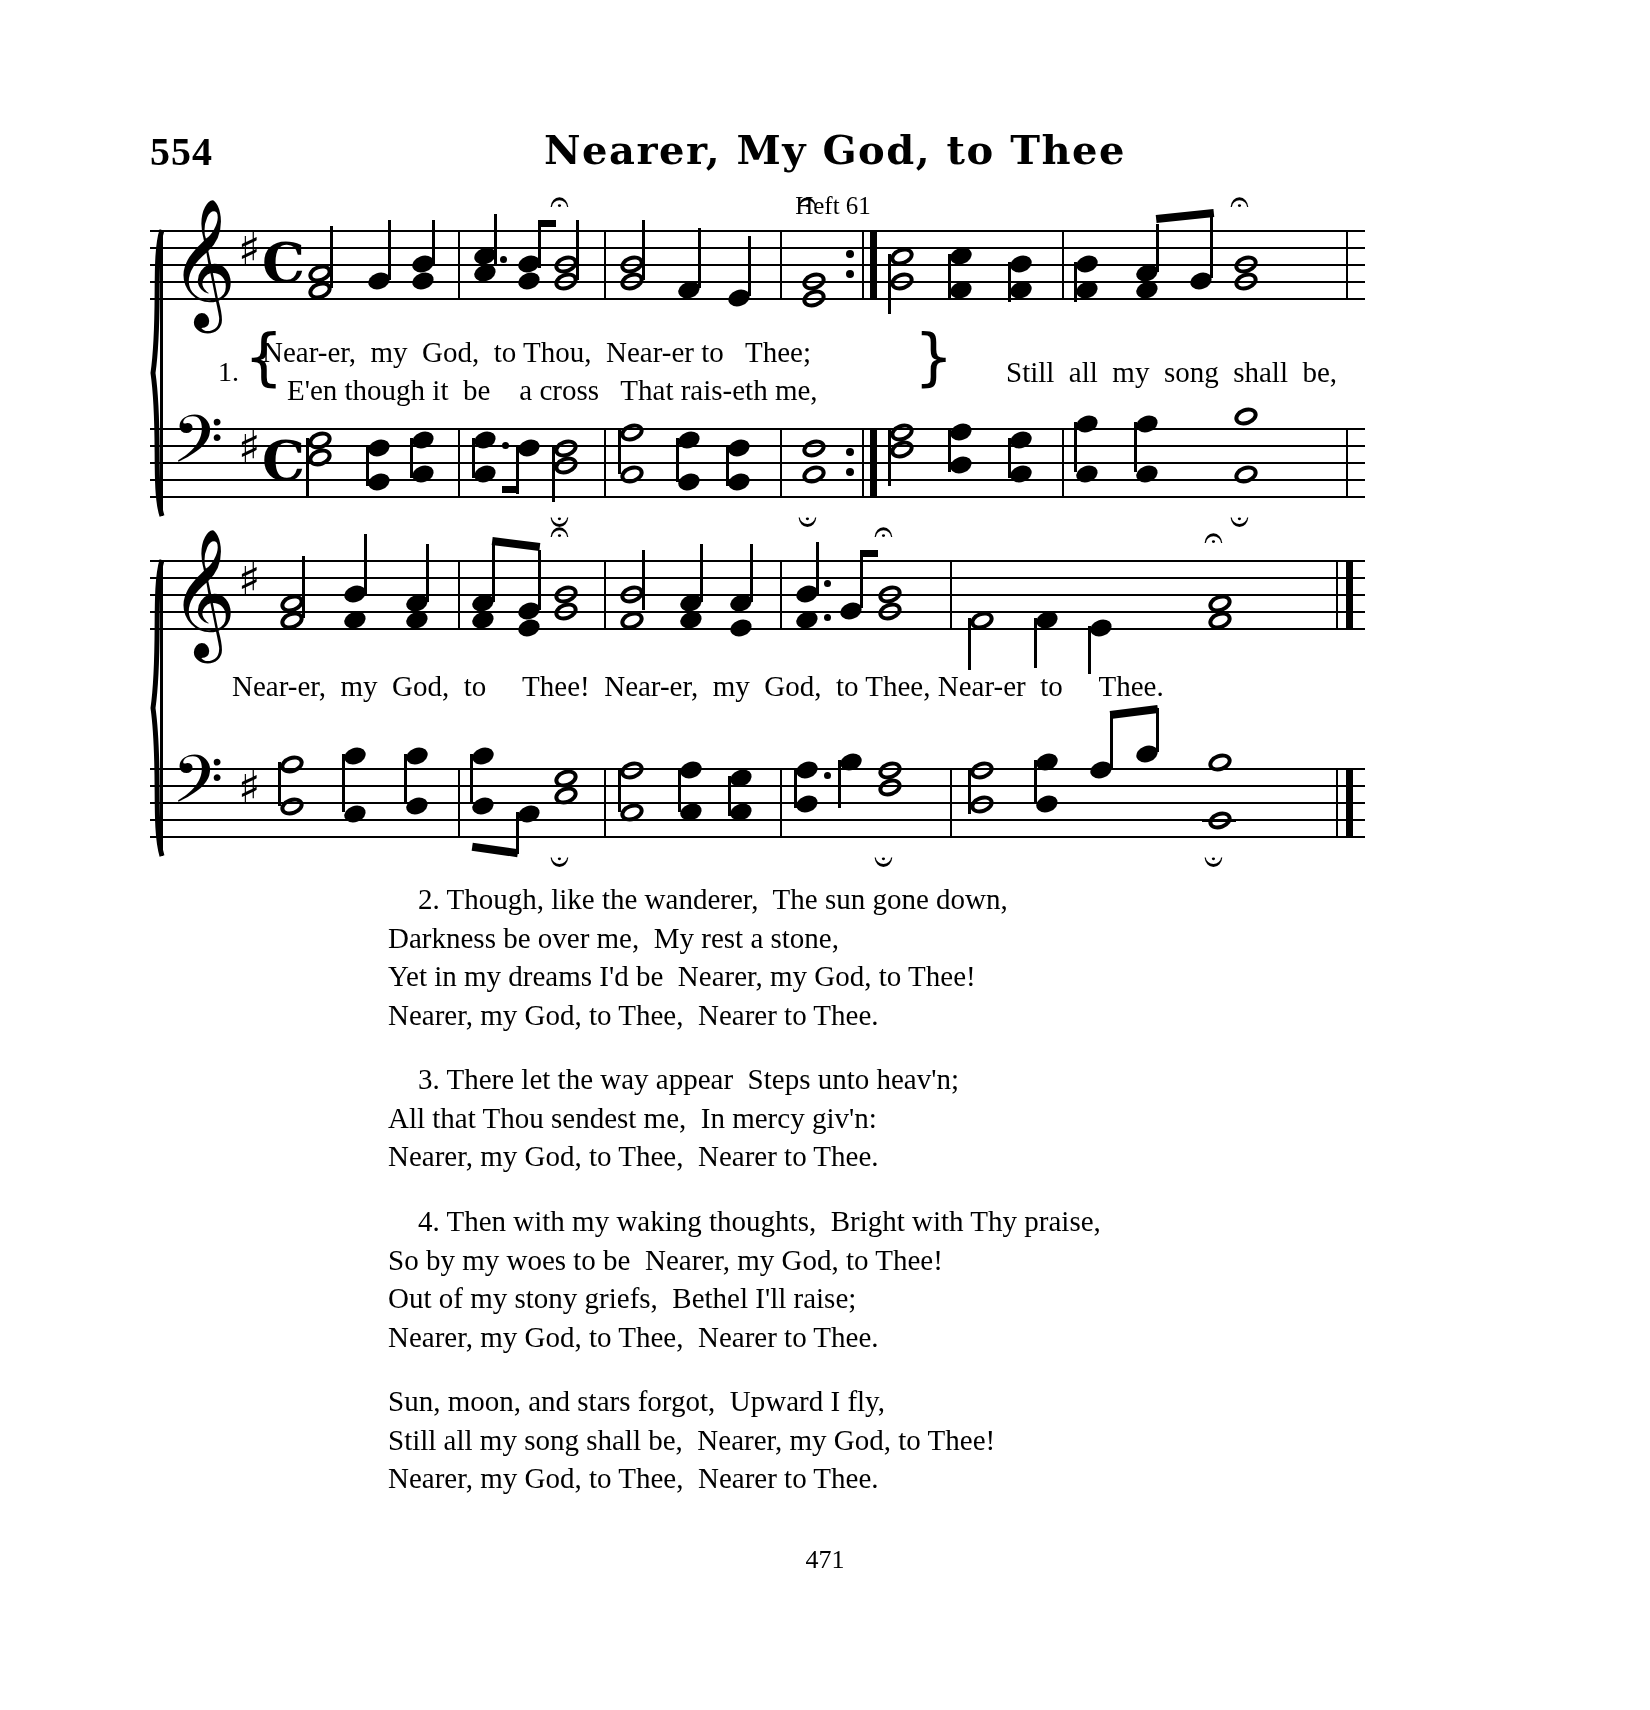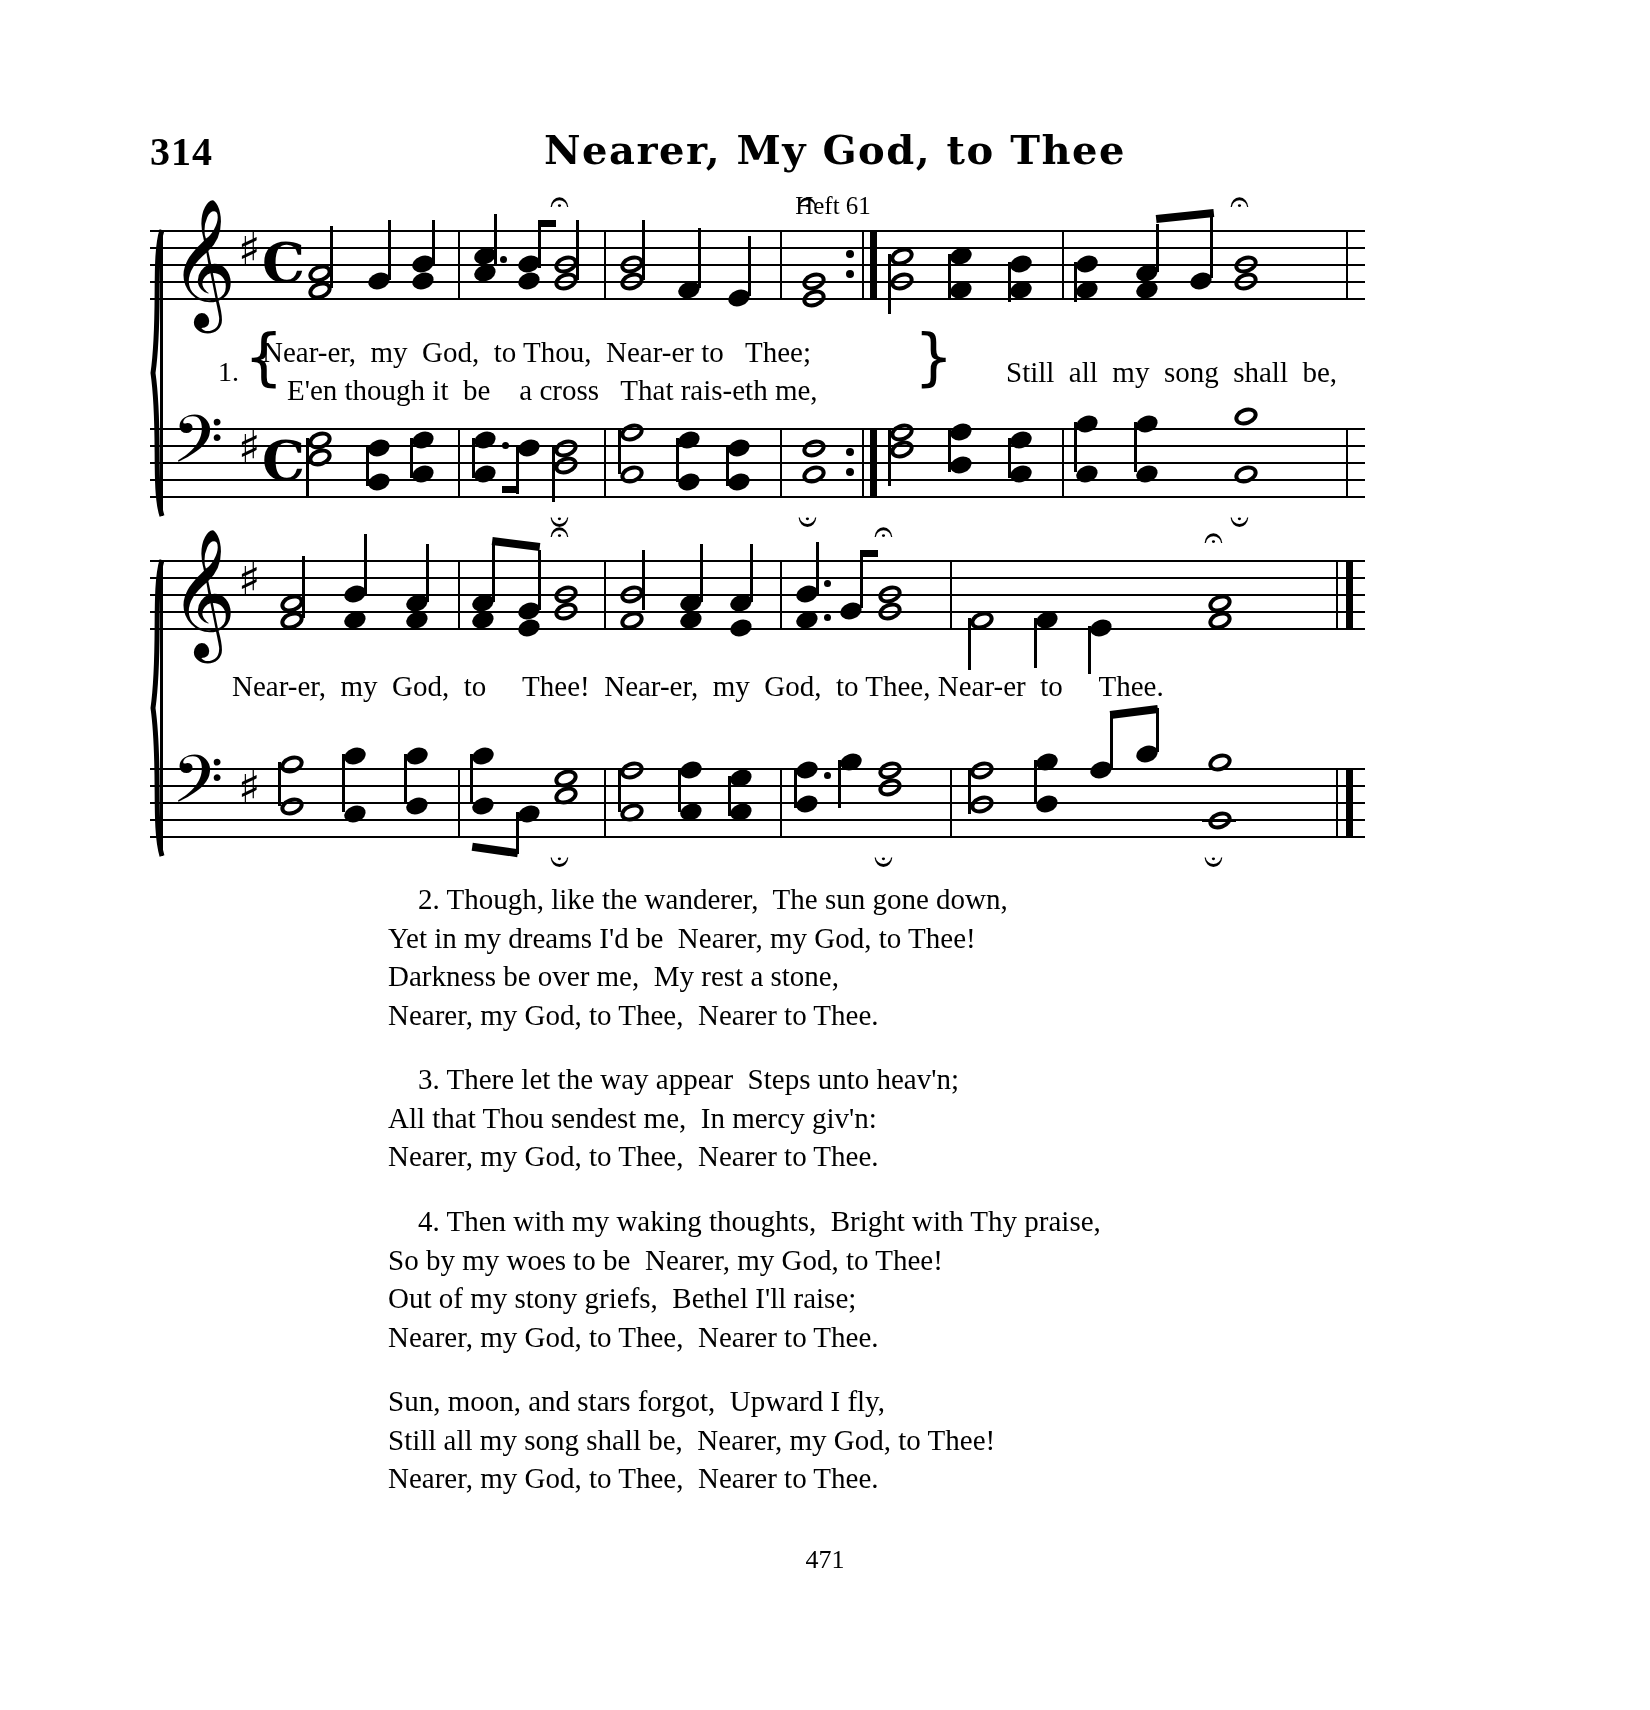--- a/index.html
+++ b/index.html
@@ -202,21 +202,21 @@
     top: 1545px;
     text-align: center;
     font-size: 26px;
   }
 </style>
 </head>
 <body>
 
 <div class="page">
 
-  <div class="hymn-number">314</div>
+  <div class="hymn-number">554</div>
   <div class="hymn-title">Nearer, My God, to Thee</div>
   <div class="tune-name">Heft 61</div>
 
   <div class="system" id="system1">
 
     <svg class="sys-brace" viewBox="0 0 16 290" preserveAspectRatio="none" style="height:290px;">
       <path d="M13 2 C4 30, 12 90, 4 145 C12 200, 4 260, 13 288" stroke="#000" stroke-width="5" fill="none"></path>
     </svg>
 
     <div class="barline" style="left:10px; top:2px; height:286px; width:3px;"></div>
@@ -591,22 +591,22 @@
     <div class="fermata" style="left:1054px; top:286px;">𝄑</div>
 
     <div class="barline" style="left:1186px; top:210px; height:70px;"></div>
     <div class="barline thick" style="left:1196px; top:210px; height:70px;"></div>
   </div>
 
   <div class="verses">
 
     <div class="verse">
       <span class="vline indent">2. Though, like the wanderer,  The sun gone down,</span>
+      <span class="vline">Darkness be over me,  My rest a stone,</span>
       <span class="vline">Yet in my dreams I'd be  Nearer, my God, to Thee!</span>
-      <span class="vline">Darkness be over me,  My rest a stone,</span>
       <span class="vline">Nearer, my God, to Thee,  Nearer to Thee.</span>
     </div>
 
     <div class="verse">
       <span class="vline indent">3. There let the way appear  Steps unto heav'n;</span>
       <span class="vline">All that Thou sendest me,  In mercy giv'n:</span>
       <span class="vline">Nearer, my God, to Thee,  Nearer to Thee.</span>
     </div>
 
     <div class="verse">

